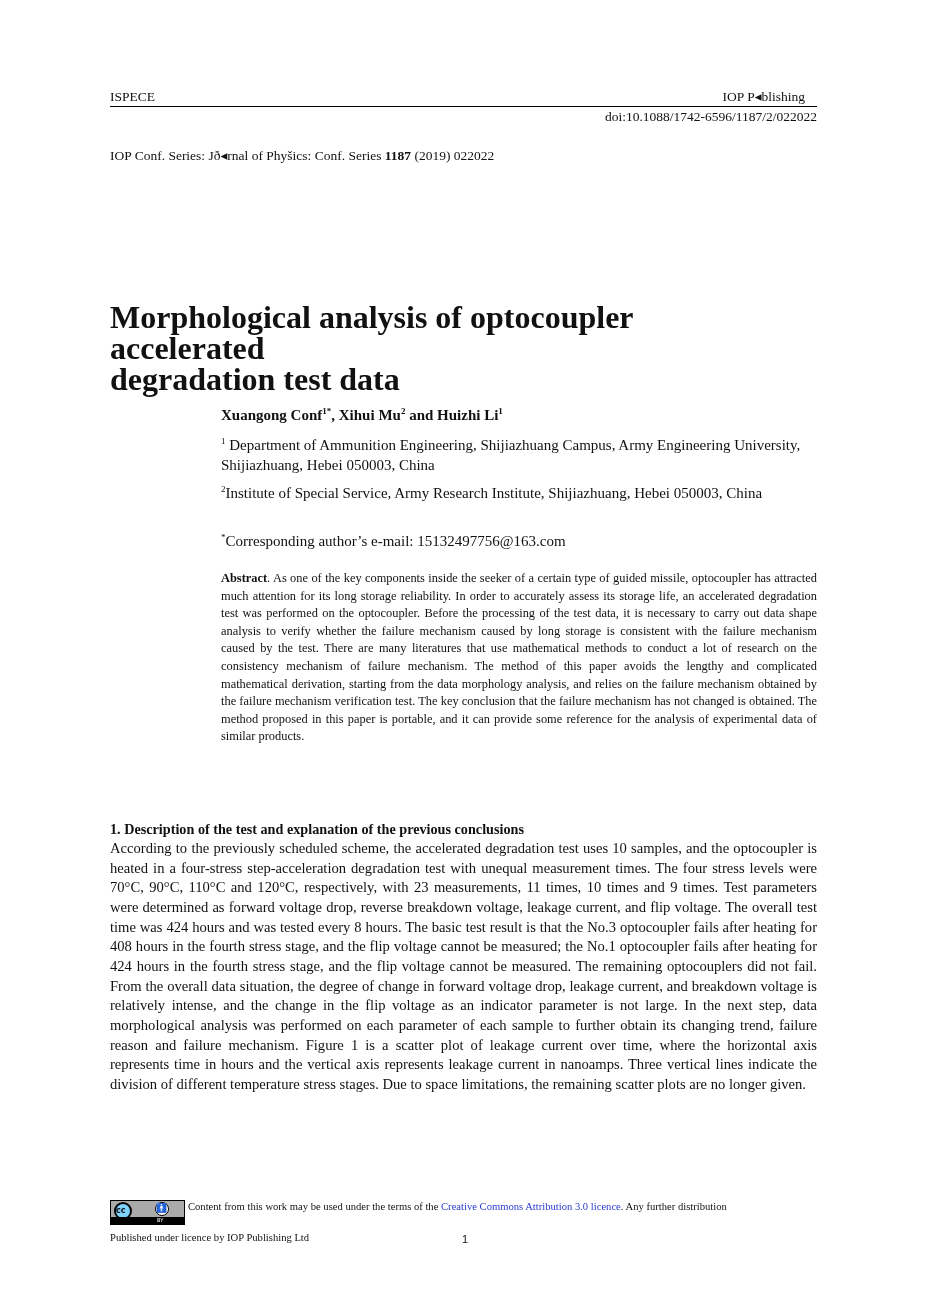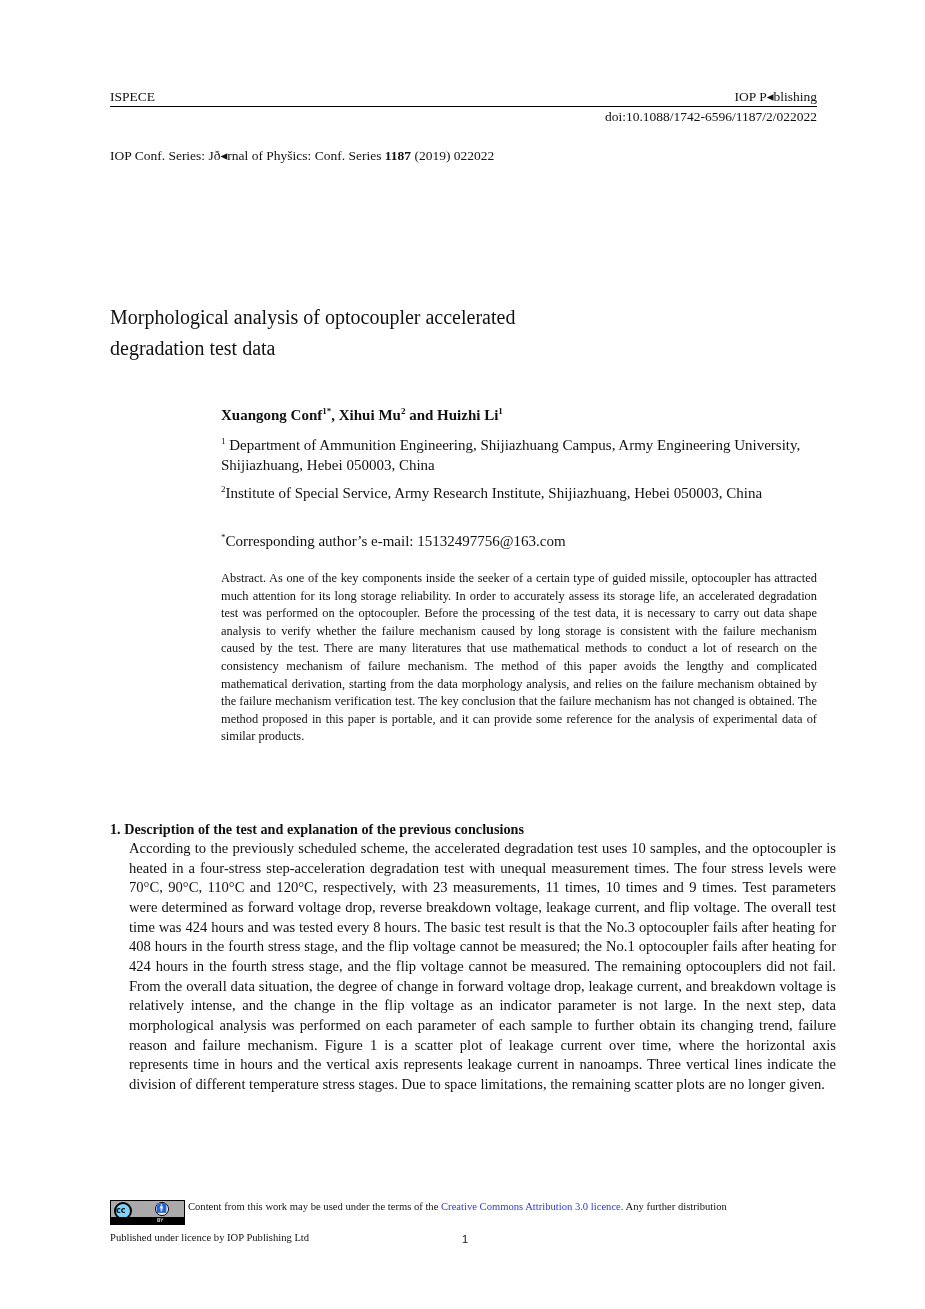--- a/index.html
+++ b/index.html
@@ -6,52 +6,51 @@
     body {
       width: 925px; height: 1309px; position: relative; overflow: hidden;
       font-family: "Liberation Serif", "DejaVu Serif", serif; color: #111;
     }
     .abs { position: absolute; }
     .header-top {
       left: 110px; top: 88px; width: 707px; height: 18px;
       border-bottom: 1px solid #000; font-size: 13.5px; line-height: 18px;
     }
     .header-top .left { position: absolute; left: 0; top: 0; }
-    .header-top .right { position: absolute; right: 0; top: 0; margin-left: 32px; }
+    .header-top .right { position: absolute; right: 12px; top: 0; margin-left: 32px; }
     .header-sub {
       left: 110px; top: 108px; width: 707px; font-size: 13.5px; line-height: 18px;
     }
     .header-sub .left { position: absolute; left: 0; top: 0; white-space: nowrap; margin-top: 39px; }
     .header-sub .right { position: absolute; right: 0; top: 0; white-space: nowrap; }
     .header-sub b { font-weight: bold; }
 
     .title {
-      left: 110px; top: 302px; width: 640px; font-size: 20px; font-weight: normal;
+      left: 110px; top: 302px; width: 640px; font-size: 32px; font-weight: bold;
       line-height: 31px;
     }
     .authors {
       left: 221px; top: 405px; font-size: 15px; font-weight: bold; line-height: 20px;
       white-space: nowrap;
     }
     .authors sup, .affil sup { font-size: 9px; vertical-align: 6px; line-height: 0; }
     .affil {
       left: 221px; width: 600px; font-size: 15px; line-height: 20px;
     }
     .abstract {
       left: 221px; top: 570px; width: 596px; font-size: 12.4px; line-height: 17.6px;
       text-align: justify;
     }
-    .abstract b { font-weight: normal; }
+    .abstract b { font-weight: bold; }
     .section-heading {
       left: 110px; top: 820px; font-size: 14.2px; font-weight: bold; line-height: 19px;
     }
     .body-text {
       left: 110px; top: 839px; width: 707px; font-size: 14.6px; line-height: 19.65px;
       text-align: justify;
-      margin-left: 19px;
     }
     .cc-badge {
       left: 110px; top: 1200px; width: 75px; height: 25px; background: #aaa;
       border: 1px solid #000; box-sizing: border-box;
     }
     .cc-badge .bar { position: absolute; left: 0; right: 0; bottom: 0; height: 7px; background: #000; }
     .cc-badge .cc {
       position: absolute; left: 3px; top: 1px; width: 18px; height: 18px; border-radius: 50%;
       background: #7dd3fc; border: 2px solid #000; box-sizing: border-box;
       font: bold 8px "DejaVu Sans", sans-serif; line-height: 14px;

